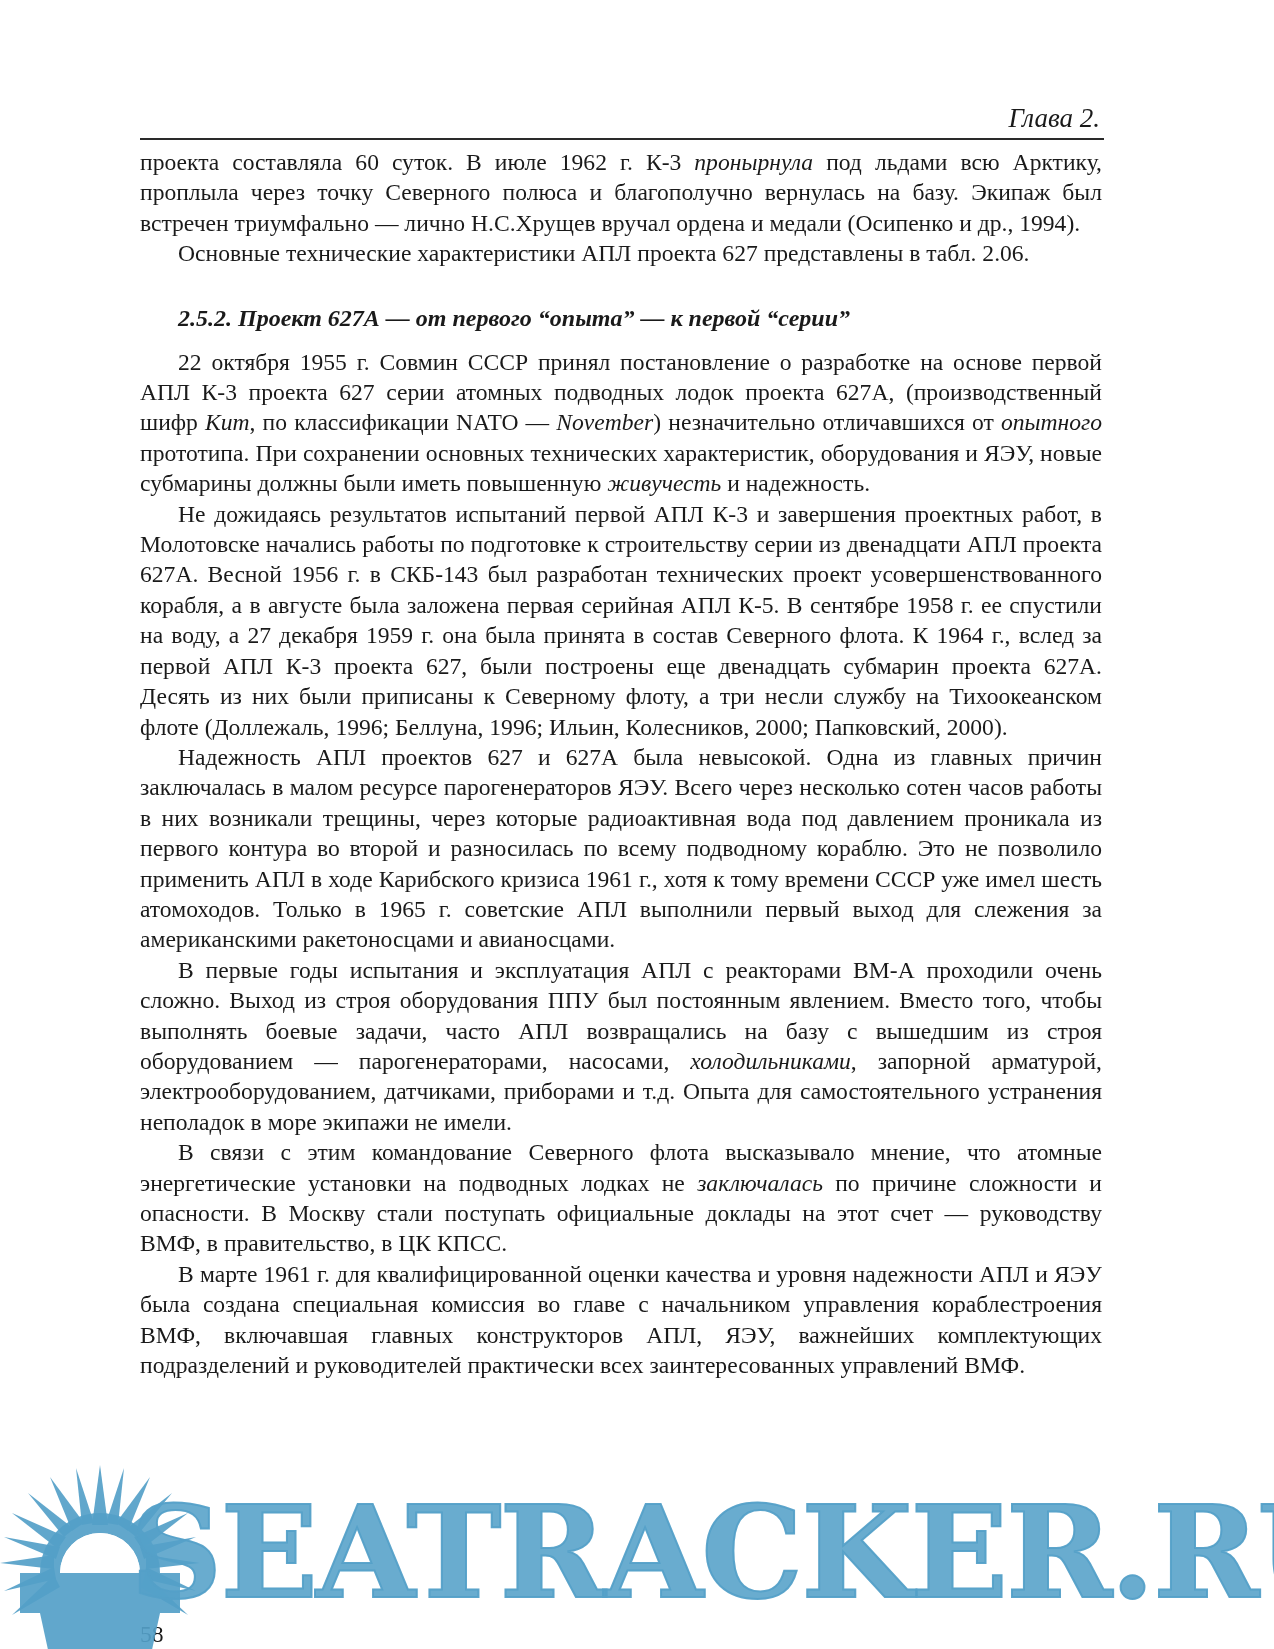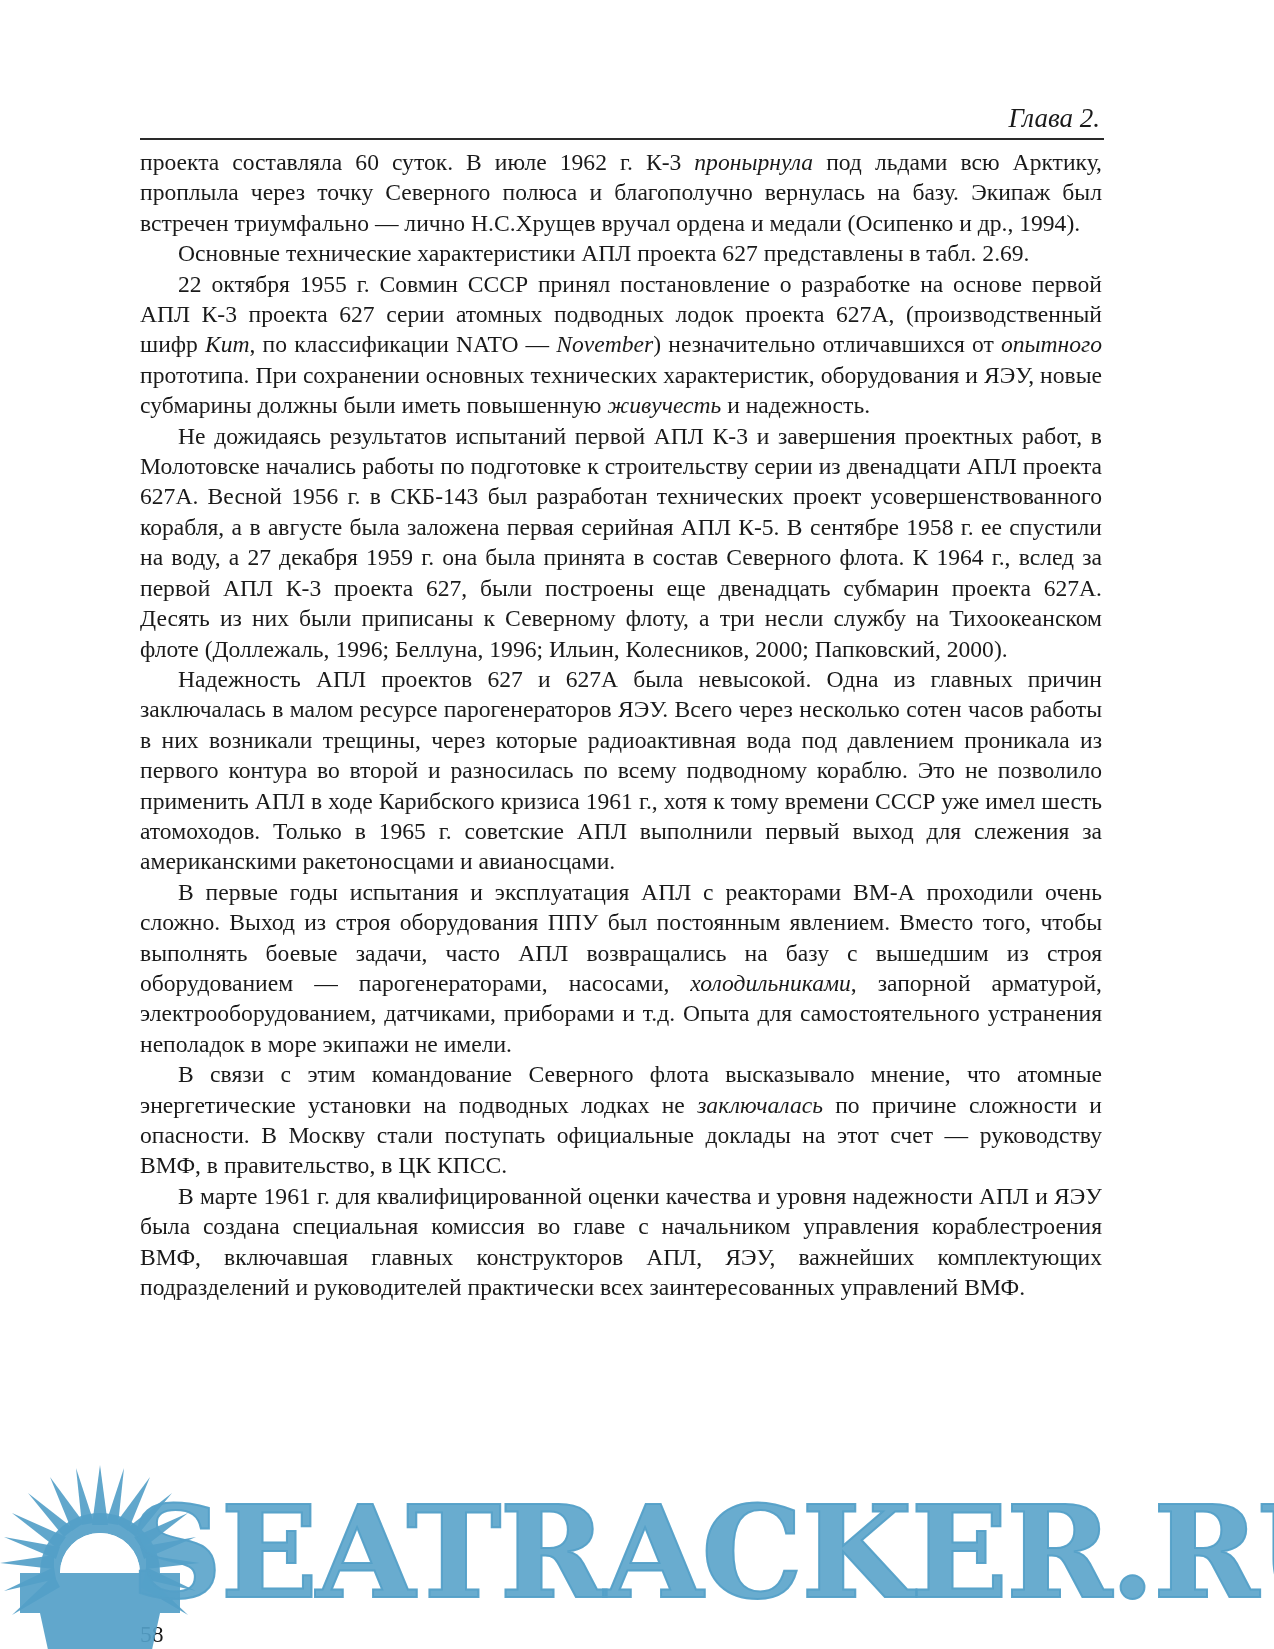--- a/index.html
+++ b/index.html
@@ -95,22 +95,23 @@
 </head>
 <body>
 
 <div class="page">
 
   <div class="running-head">Глава 2.</div>
   <div class="head-rule"></div>
 
   <div class="body-text">
     <p class="noindent">проекта составляла 60 суток. В июле 1962 г. К-3 <i>пронырнула</i> под льдами всю Арктику, проплыла через точку Северного полюса и благополучно вернулась на базу. Экипаж был встречен триумфально — лично Н.С.Хрущев вручал ордена и медали (Осипенко и др., 1994).</p>
-    <p>Основные технические характеристики АПЛ проекта 627 представлены в табл. 2.69.</p>
+    <p>Основные технические характеристики АПЛ проекта 627 представлены в табл. 2.06.</p>
 
+    <p class="section-title">2.5.2. Проект 627А — от первого “опыта” — к первой “серии”</p>
 
     <p>22 октября 1955 г. Совмин СССР принял постановление о разработке на основе первой АПЛ К-3 проекта 627 серии атомных подводных лодок проекта 627А, (производственный шифр <i>Кит</i>, по классификации NATO — <i>November</i>) незначительно отличавшихся от <i>опытного</i> прототипа. При сохранении основных технических характеристик, оборудования и ЯЭУ, новые субмарины должны были иметь повышенную <i>живучесть</i> и надежность.</p>
     <p>Не дожидаясь результатов испытаний первой АПЛ К-3 и завершения проектных работ, в Молотовске начались работы по подготовке к строительству серии из двенадцати АПЛ проекта 627А. Весной 1956 г. в СКБ-143 был разработан технических проект усовершенствованного корабля, а в августе была заложена первая серийная АПЛ К-5. В сентябре 1958 г. ее спустили на воду, а 27 декабря 1959 г. она была принята в состав Северного флота. К 1964 г., вслед за первой АПЛ К-3 проекта 627, были построены еще двенадцать субмарин проекта 627А. Десять из них были приписаны к Северному флоту, а три несли службу на Тихоокеанском флоте (Доллежаль, 1996; Беллуна, 1996; Ильин, Колесников, 2000; Папковский, 2000).</p>
     <p>Надежность АПЛ проектов 627 и 627А была невысокой. Одна из главных причин заключалась в малом ресурсе парогенераторов ЯЭУ. Всего через несколько сотен часов работы в них возникали трещины, через которые радиоактивная вода под давлением  проникала из первого контура во второй и разносилась по всему подводному кораблю. Это не позволило применить АПЛ в ходе Карибского кризиса 1961 г., хотя к тому времени СССР уже имел шесть атомоходов. Только в 1965 г. советские АПЛ выполнили первый выход для слежения за американскими ракетоносцами и авианосцами.</p>
     <p>В первые годы испытания и эксплуатация АПЛ с реакторами ВМ-А проходили очень сложно. Выход из строя оборудования ППУ был постоянным явлением. Вместо того, чтобы выполнять боевые задачи, часто АПЛ возвращались на базу с вышедшим из строя оборудованием — парогенераторами, насосами, <i>холодильниками</i>, запорной арматурой, электрооборудованием, датчиками, приборами и т.д. Опыта для самостоятельного устранения неполадок в море экипажи не имели.</p>
     <p>В связи с этим командование Северного флота высказывало мнение, что атомные энергетические установки на подводных лодках не <i>заключалась</i> по причине сложности и опасности. В Москву стали поступать официальные доклады на этот счет — руководству ВМФ, в правительство, в ЦК КПСС.</p>
     <p>В марте 1961 г. для квалифицированной оценки качества и уровня надежности АПЛ и ЯЭУ была создана специальная комиссия во главе с начальником управления кораблестроения ВМФ, включавшая главных конструкторов АПЛ, ЯЭУ, важнейших комплектующих подразделений и руководителей практически всех заинтересованных управлений ВМФ.</p>
   </div>
 
   <div class="page-number">58</div>

